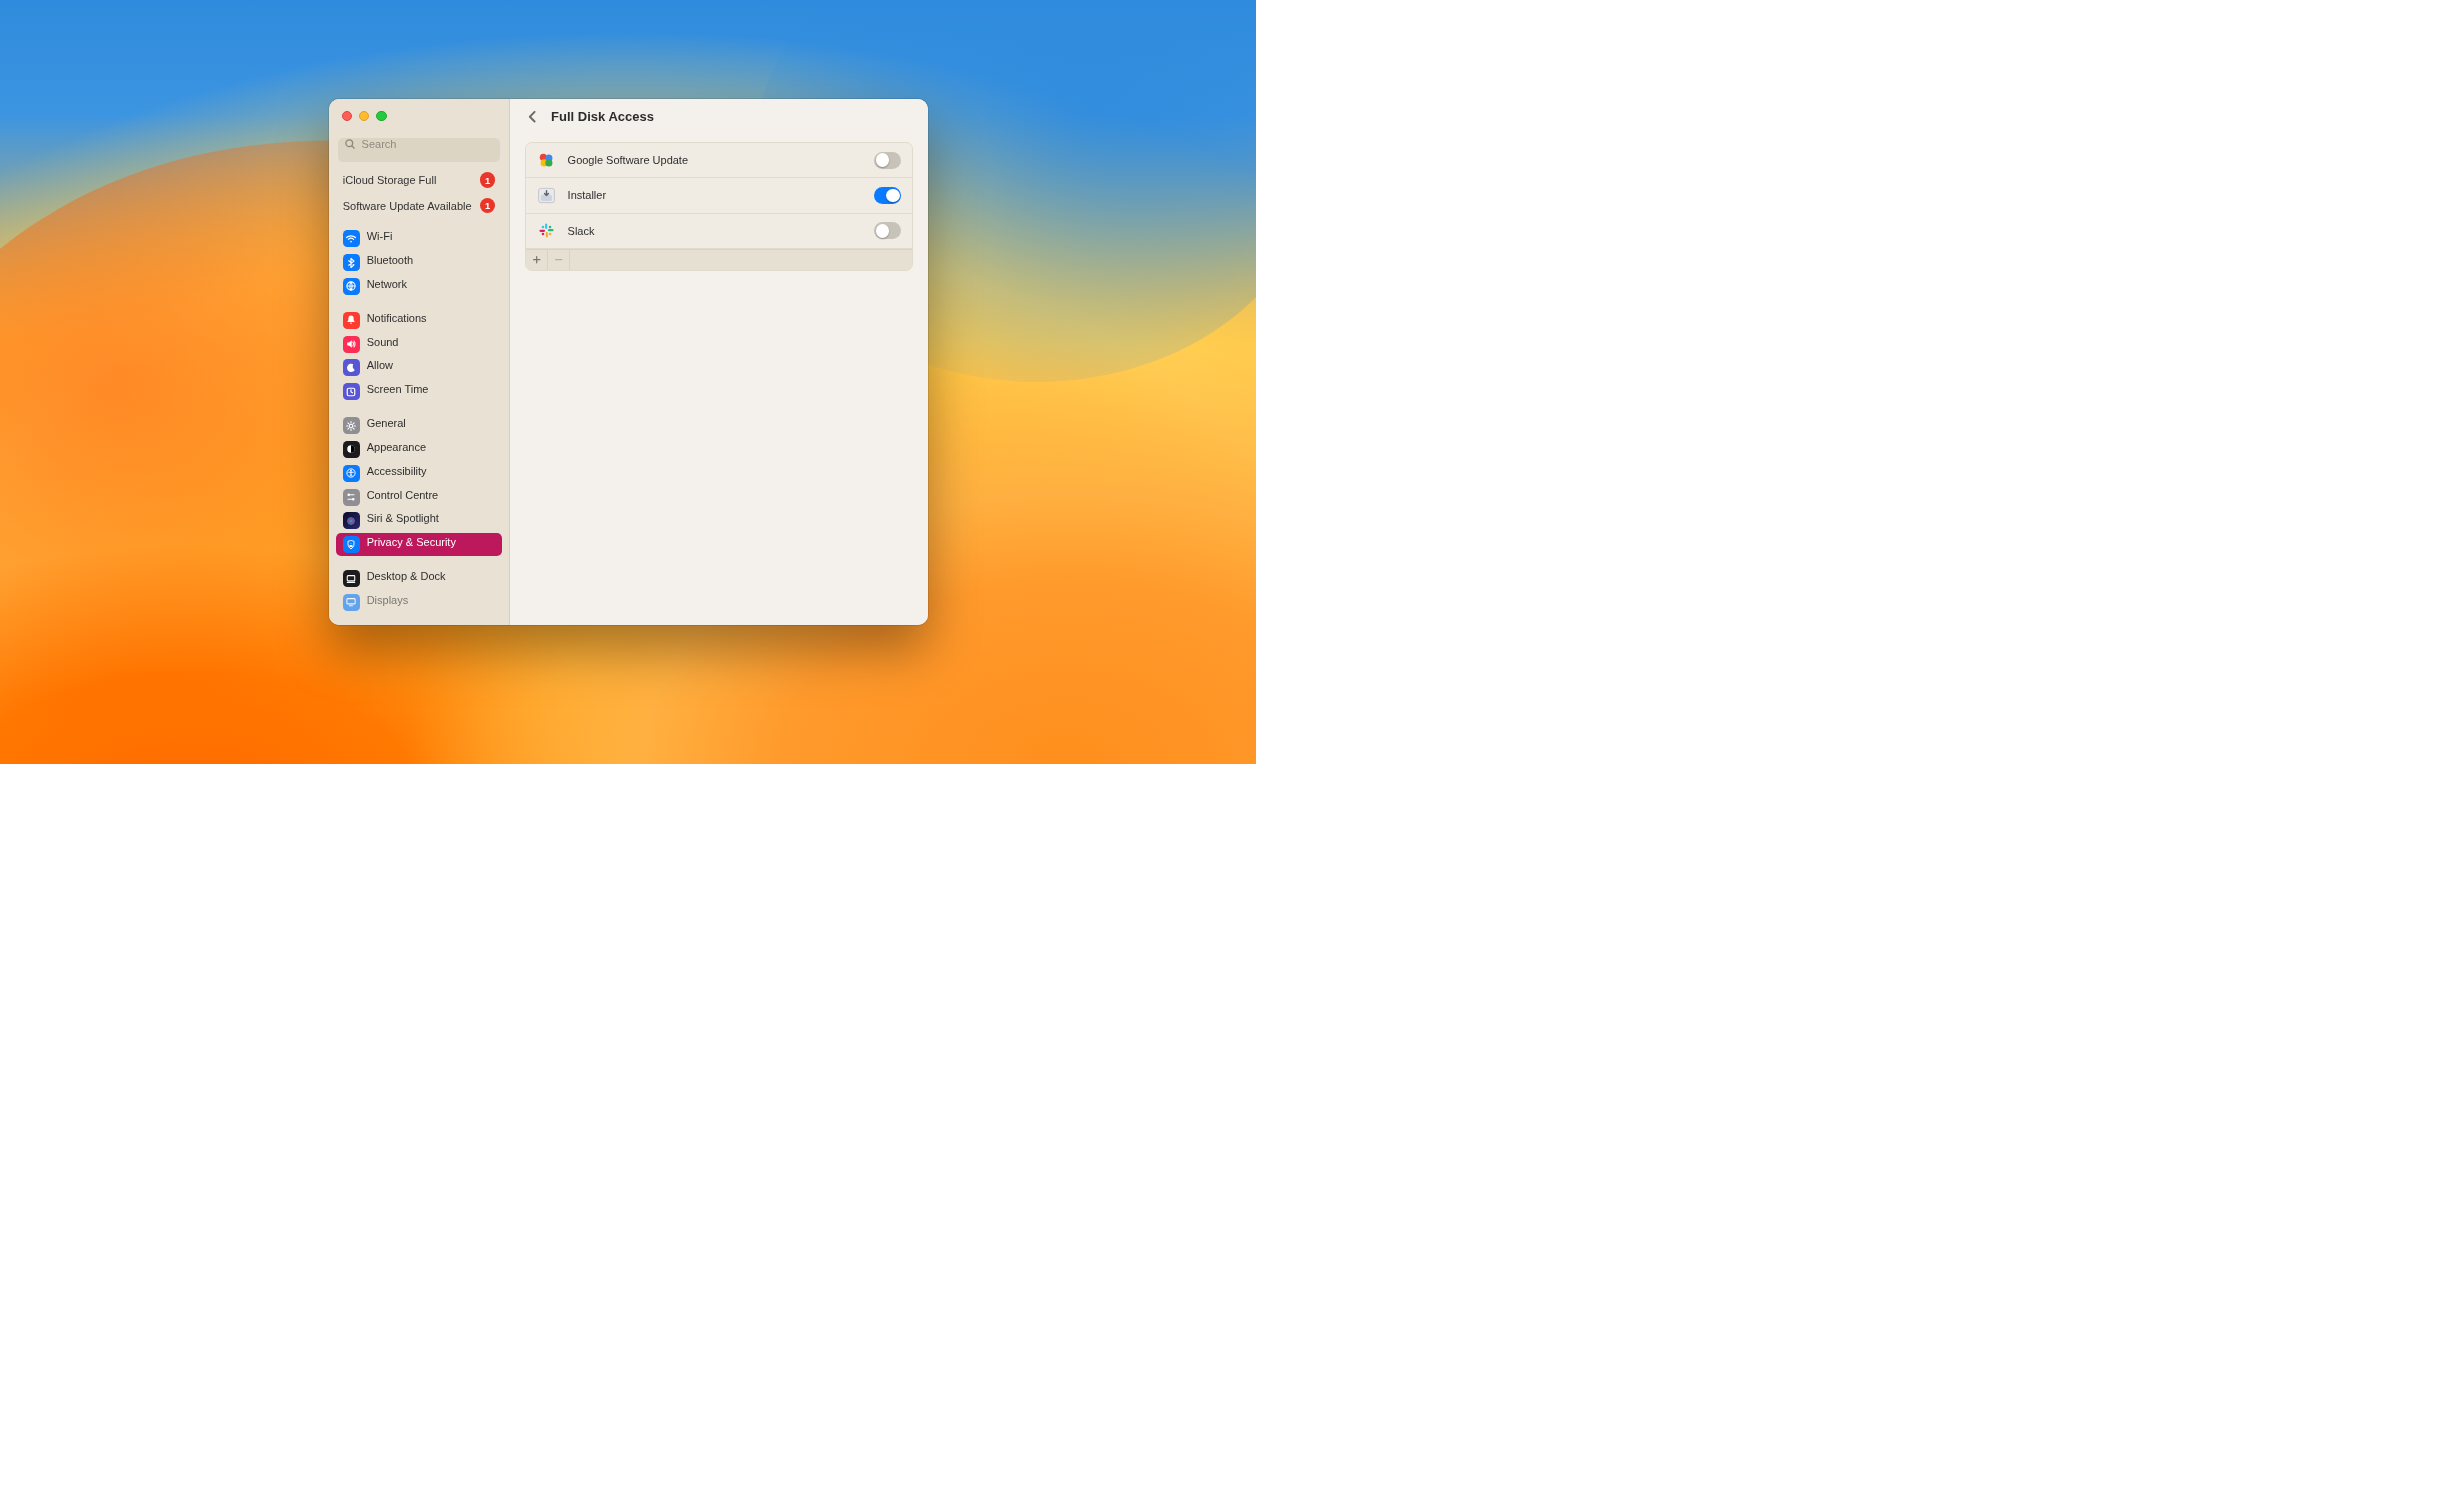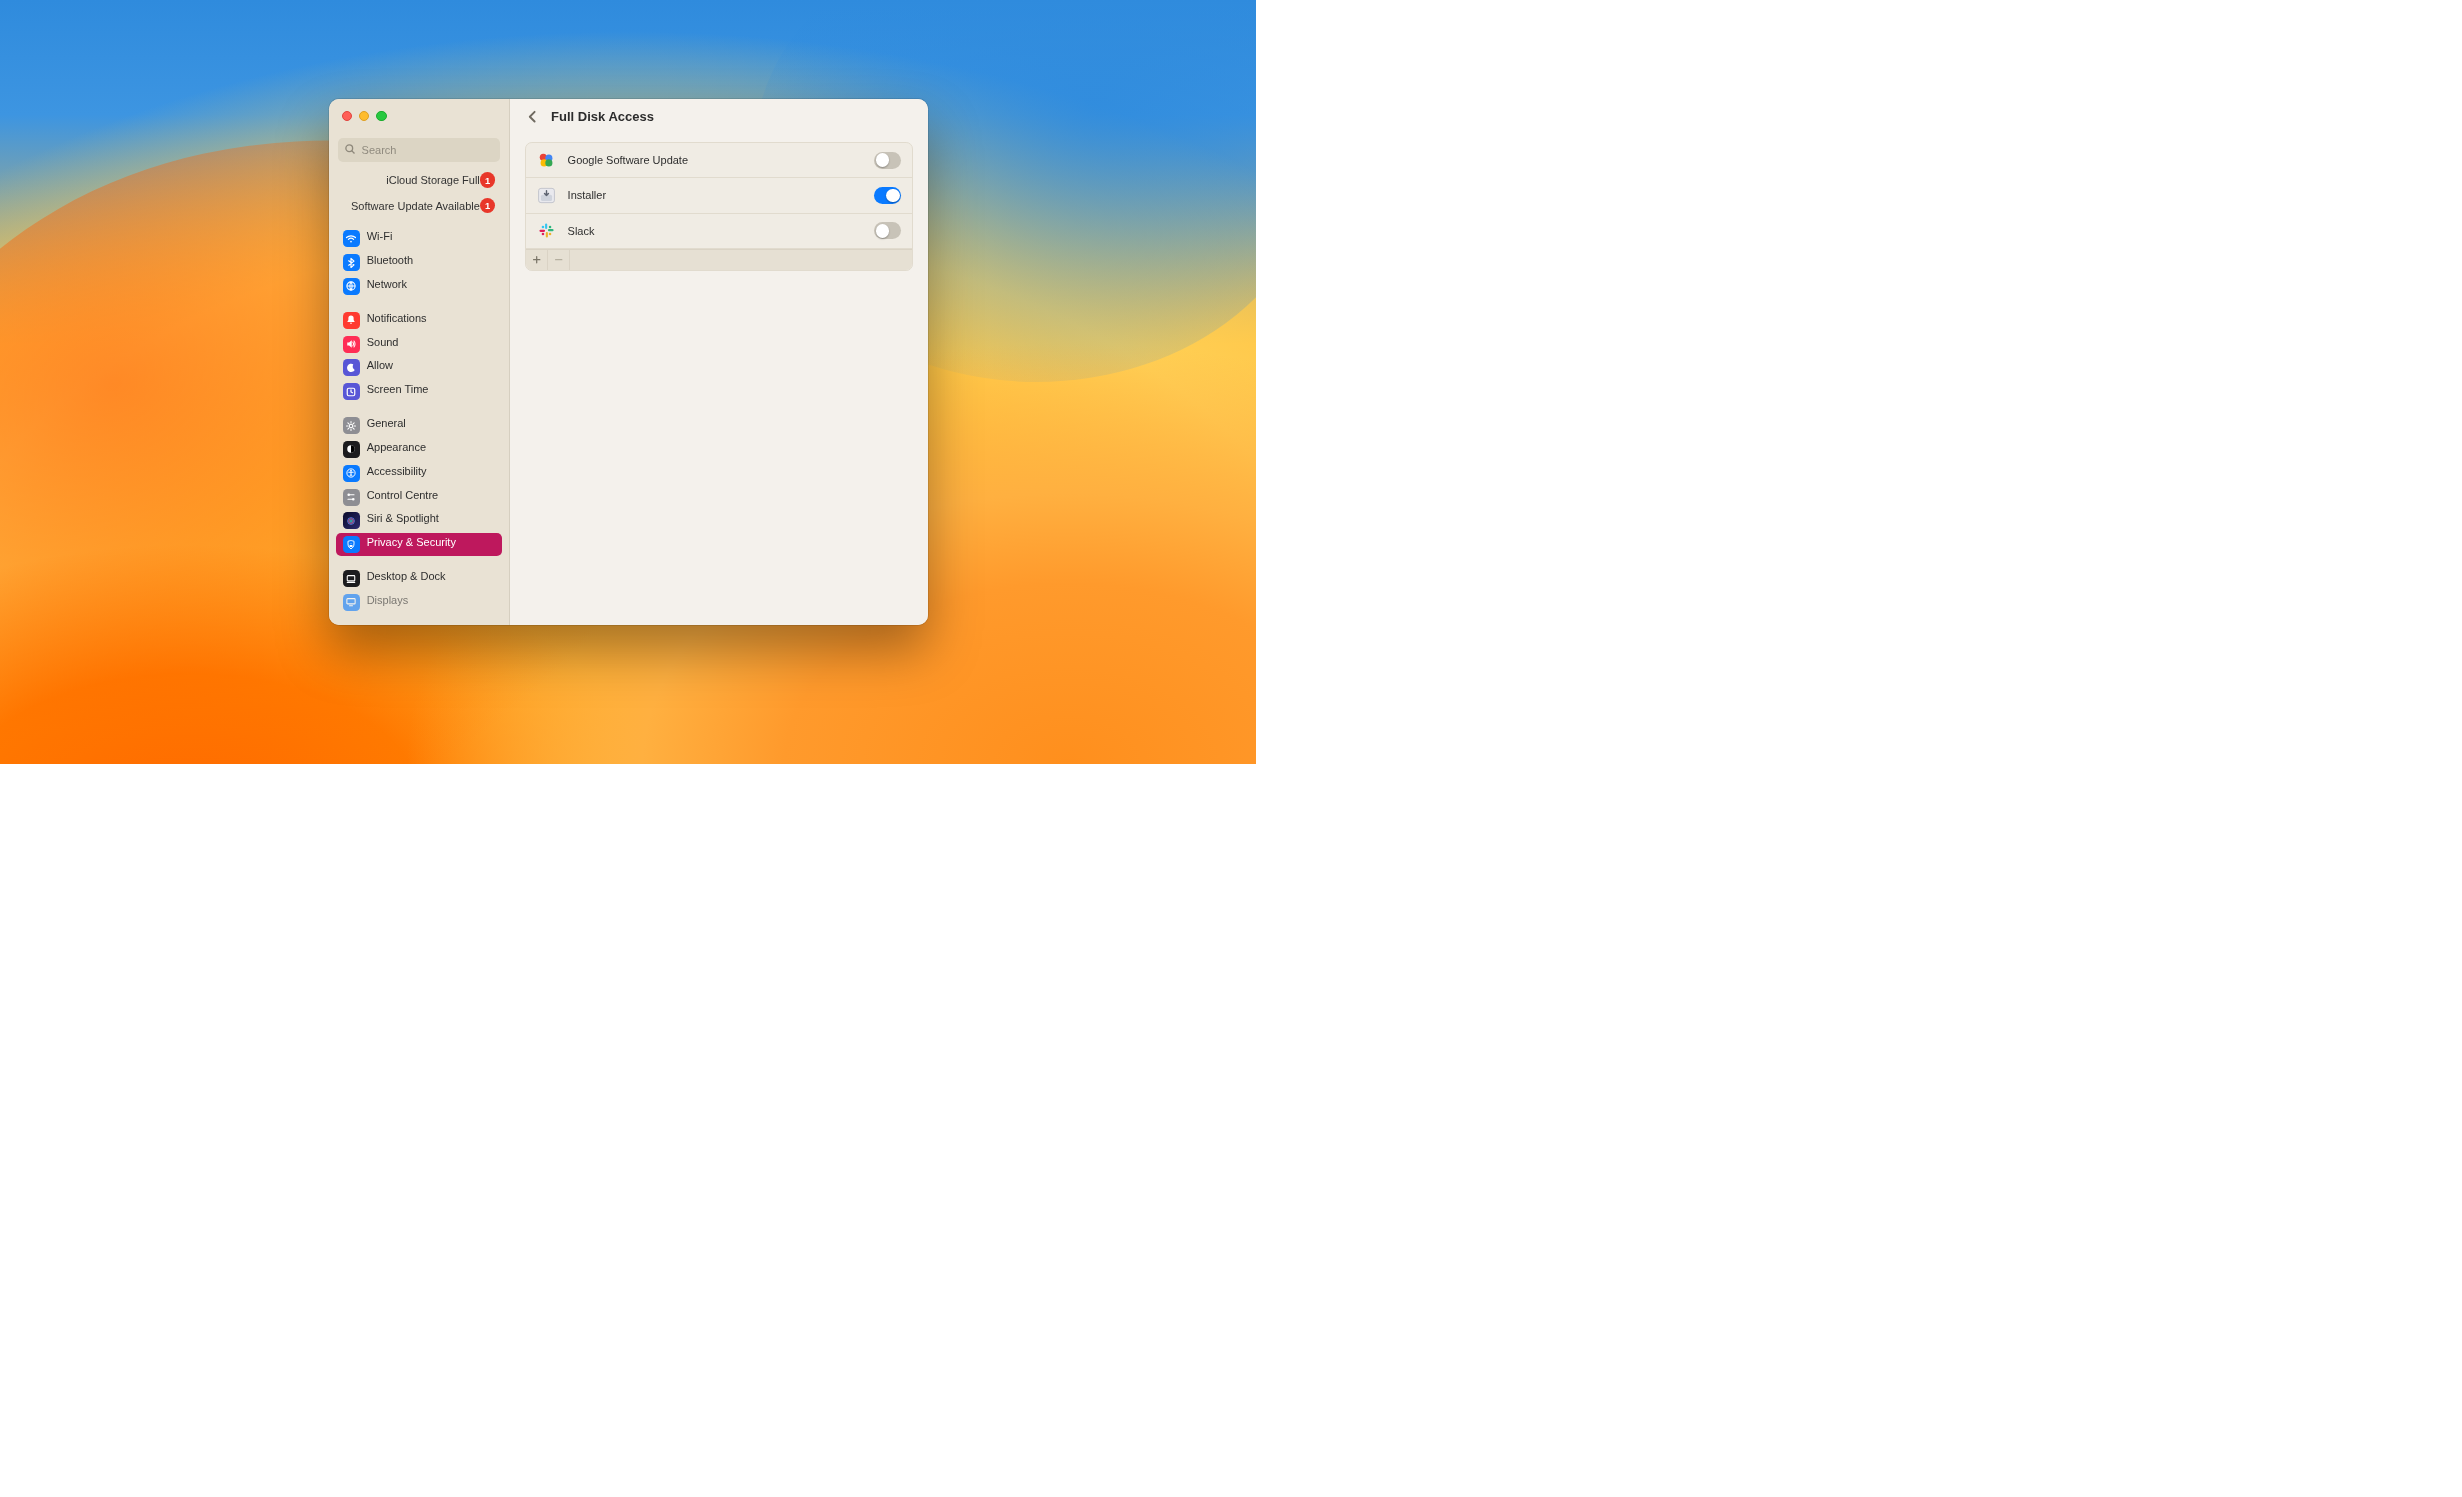--- a/index.html
+++ b/index.html
@@ -68,21 +68,21 @@
       height: 34px;
     }
     .tl { width: 10.3px; height: 10.3px; border-radius: 50%; }
     .tl-red    { background: #ff5f57; border: 0.4px solid #e0443e; }
     .tl-yellow { background: #febc2e; border: 0.4px solid #dea023; }
     .tl-green  { background: #28c840; border: 0.4px solid #1bad2e; }
 
     .search-wrap { padding: 5.1px 8.6px 8.6px; }
     .search-box {
       display: flex;
-      align-items: center;
+      align-items: flex-start;
       background: #dcd5c4;
       border-radius: 5.1px;
       height: 24px;
       padding: 0 6.9px;
       gap: 5.1px;
     }
     .search-box input {
       border: none;
       background: transparent;
       outline: none;
@@ -96,21 +96,21 @@
       overflow-y: auto;
       flex: 1;
       padding-bottom: 5.1px;
     }
     .sidebar-scroll::-webkit-scrollbar { width: 0; }
 
     .notice-list { padding: 0 6.9px 3.4px; margin-top: -3.4px; }
     .notice {
       display: flex;
       align-items: center;
-      justify-content: flex-end;
+      justify-content: space-between;
       padding: 5.1px 6.9px;
       font-size: 11px;
       color: #333;
       border-radius: 5.1px;
     }
     .badge {
       background: #e8372a;
       color: #fff;
       font-size: 9.4px;
       font-weight: 600;

